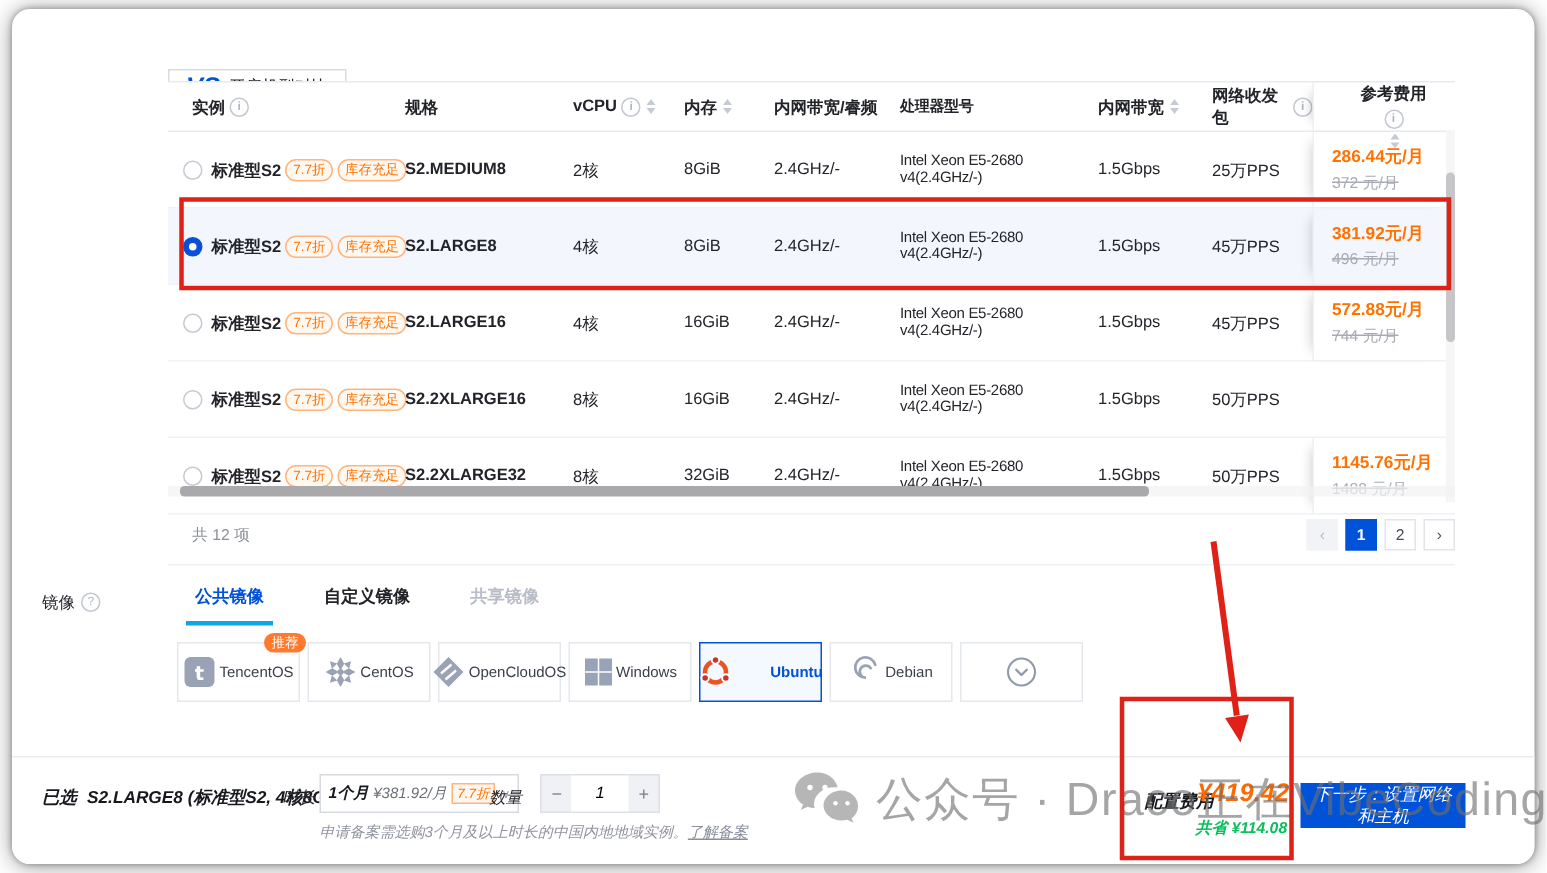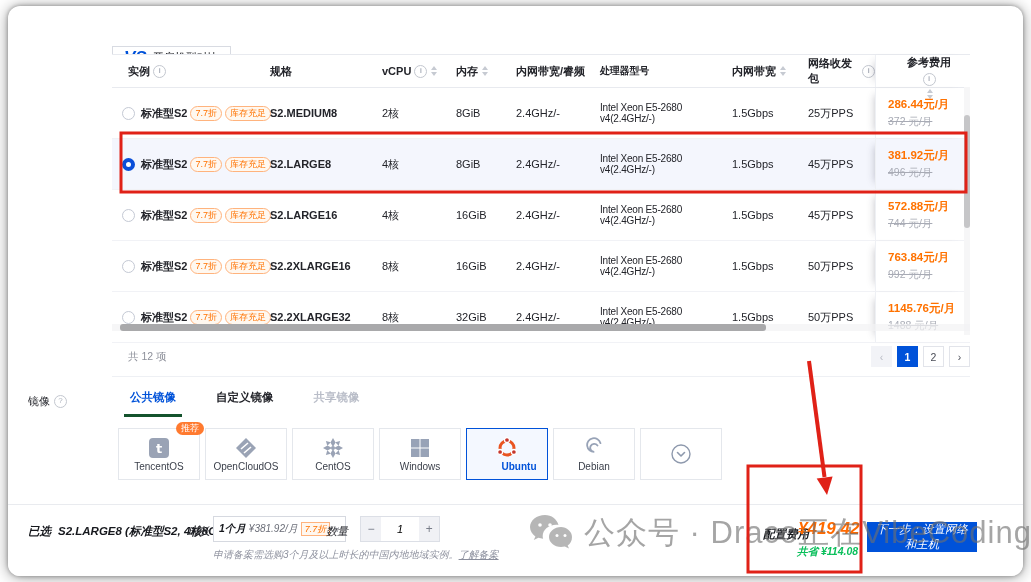--- a/index.html
+++ b/index.html
@@ -64,25 +64,25 @@
   .pages{display:flex;gap:5px;}
   .pbtn{min-width:21px;height:21px;border:1px solid #e2e4ea;background:#fff;color:#4a4d57;font-size:10.5px;
         display:flex;align-items:center;justify-content:center;cursor:pointer;box-sizing:border-box;}
   .pbtn.disabled{background:#f2f3f7;color:#b8bbc4;border-color:#f2f3f7;}
   .pbtn.active{background:#0052d9;border-color:#0052d9;color:#fff;font-weight:700;}
 
   
   .img-label{position:absolute;left:20px;top:388px;font-size:11px;color:#23242a;display:flex;align-items:center;gap:4px;}
   .tabs{position:absolute;left:116px;top:380px;display:flex;gap:28px;}
   .tab{font-size:11.5px;color:#23242a;font-weight:700;padding:4px 6px 9px;cursor:pointer;}
-  .tab.active{color:#0052d9;border-bottom:3px solid #14532d;}
+  .tab.active{color:#0052d9;border-bottom:3px solid #0ea5e9;}
   .tab.dim{color:#b9bdc8;}
   .cards{position:absolute;left:110px;top:422px;display:flex;gap:5px;}
-  .os-card{width:82px;height:52px;border:1px solid #e4e7ec;background:#fff;position:relative;display:flex;
-           flex-direction:column;align-items:center;justify-content:center;gap:2px;box-sizing:border-box;cursor:pointer;}
+  .os-card{width:82px;height:40px;border:1px solid #e4e7ec;background:#fff;position:relative;display:flex;
+           align-items:center;justify-content:center;gap:2px;box-sizing:border-box;cursor:pointer;}
   .os-card.selected{border:1.5px solid #0052d9;background:#f4f8ff;}
   .os-icon{height:22px;display:flex;align-items:center;}
   .os-label{font-size:10px;color:#3a3f4a;}
   .os-card.selected .os-label{color:#0052d9;font-weight:600;padding-left:24px;}
   .os-badge{position:absolute;top:-7px;right:-5px;background:#ff7a2f;color:#fff;font-size:9px;line-height:13px;
             padding:0 5px;border-radius:7px;}
 
   
   .footer{position:absolute;left:0;right:0;top:498px;height:72px;border-top:1px solid #e9ebef;background:#fff;}
   .f-abs{position:absolute;font-style:italic;}
@@ -255,24 +255,20 @@
       <span class="badge">7.7折</span>
       <span class="badge">库存充足</span>
     </div>
     <div class="cell col-spec">S2.2XLARGE16</div>
     <div class="cell col-vcpu">8核</div>
     <div class="cell col-mem">16GiB</div>
     <div class="cell col-freq">2.4GHz/-</div>
     <div class="cell col-model">Intel Xeon E5-2680 v4(2.4GHz/-)</div>
     <div class="cell col-bw">1.5Gbps</div>
     <div class="cell col-pps">50万PPS</div>
-    <div class="cell col-price">
-      <div class="price-now">763.84元/月</div>
-      <div class="price-old">992 元/月</div>
-    </div>
   </div>
         <div class="trow">
     <div class="cell col-instance">
       <span class="radio"></span>
       <span class="fam">标准型S2</span>
       <span class="badge">7.7折</span>
       <span class="badge">库存充足</span>
     </div>
     <div class="cell col-spec">S2.2XLARGE32</div>
     <div class="cell col-vcpu">8核</div>
@@ -317,49 +313,49 @@
   <div class="cards" id="cards">
       <div class="os-card">
     <span class="os-badge">推荐</span>
     <span class="os-icon">
           <svg width="22" height="22" viewBox="0 0 22 22">
             <rect x="1" y="1" width="20" height="20" rx="4" fill="#9aa3b5"></rect>
             <text x="11" y="16" font-size="13" font-weight="bold" fill="#fff" text-anchor="middle" font-family="DejaVu Sans,sans-serif">t</text>
           </svg>
         </span>
     <span class="os-label">TencentOS</span>
-  </div>
-      <div class="os-card">
-
-    <span class="os-icon">
-          <svg width="22" height="22" viewBox="0 0 22 22">
-            <path d="M11 1 L21 11 L11 21 L1 11 Z" fill="#9aa3b5"></path>
-            <path d="M6 12 L13 6 M9 16 L16 10" stroke="#fff" stroke-width="1.6" fill="none"></path>
-          </svg>
-        </span>
-    <span class="os-label">OpenCloudOS</span>
   </div>
       <div class="os-card">
 
     <span class="os-icon">
           <svg width="22" height="22" viewBox="0 0 22 22">
             <g fill="#9aa3b5">
               <circle cx="11" cy="11" r="2"></circle>
               <path d="M11 1l2.5 4.5L11 10 8.5 5.5z"></path>
               <path d="M11 21l2.5-4.5L11 12l-2.5 4.5z"></path>
               <path d="M1 11l4.5-2.5L10 11l-4.5 2.5z"></path>
               <path d="M21 11l-4.5-2.5L12 11l4.5 2.5z"></path>
               <path d="M3.9 3.9l4.9 1.4-3.5 3.5z"></path>
               <path d="M18.1 3.9l-1.4 4.9-3.5-3.5z"></path>
               <path d="M3.9 18.1l1.4-4.9 3.5 3.5z"></path>
               <path d="M18.1 18.1l-4.9-1.4 3.5-3.5z"></path>
             </g>
           </svg>
         </span>
     <span class="os-label">CentOS</span>
+  </div>
+      <div class="os-card">
+
+    <span class="os-icon">
+          <svg width="22" height="22" viewBox="0 0 22 22">
+            <path d="M11 1 L21 11 L11 21 L1 11 Z" fill="#9aa3b5"></path>
+            <path d="M6 12 L13 6 M9 16 L16 10" stroke="#fff" stroke-width="1.6" fill="none"></path>
+          </svg>
+        </span>
+    <span class="os-label">OpenCloudOS</span>
   </div>
       <div class="os-card">
 
     <span class="os-icon">
           <svg width="20" height="20" viewBox="0 0 20 20">
             <g fill="#98a3b7">
               <rect x="1" y="1" width="8.5" height="8.5"></rect>
               <rect x="10.5" y="1" width="8.5" height="8.5"></rect>
               <rect x="1" y="10.5" width="8.5" height="8.5"></rect>
               <rect x="10.5" y="10.5" width="8.5" height="8.5"></rect>

